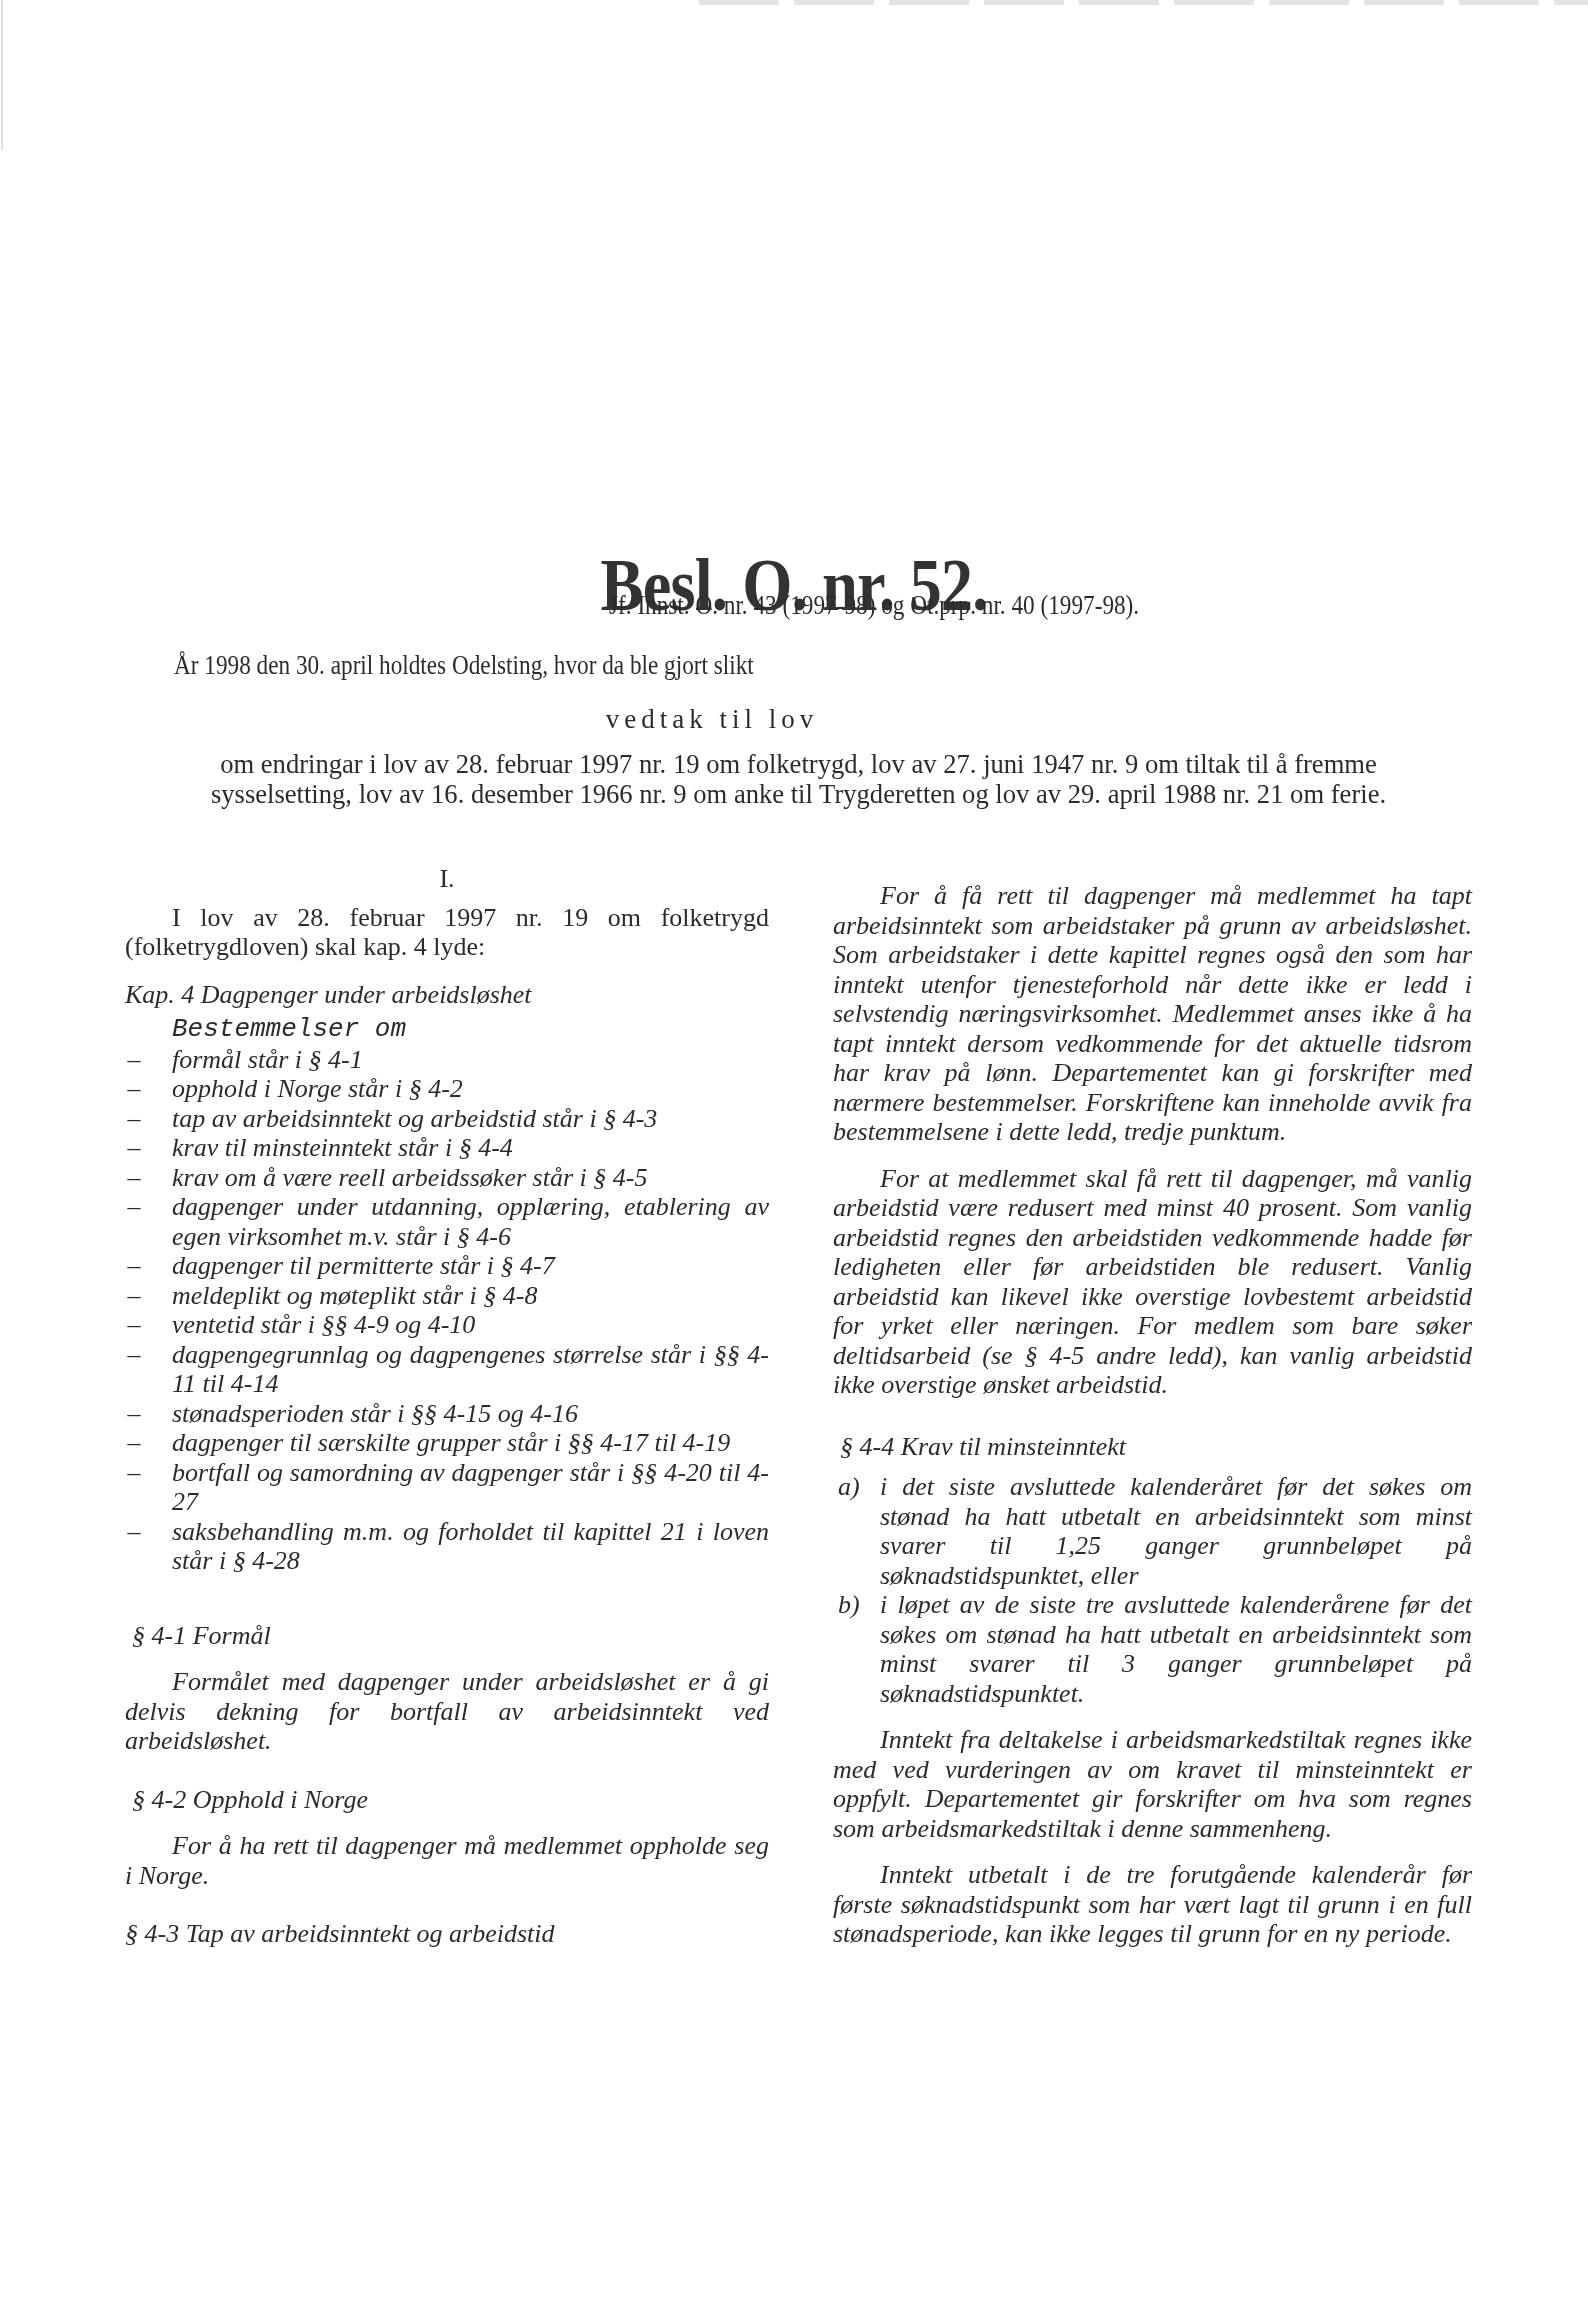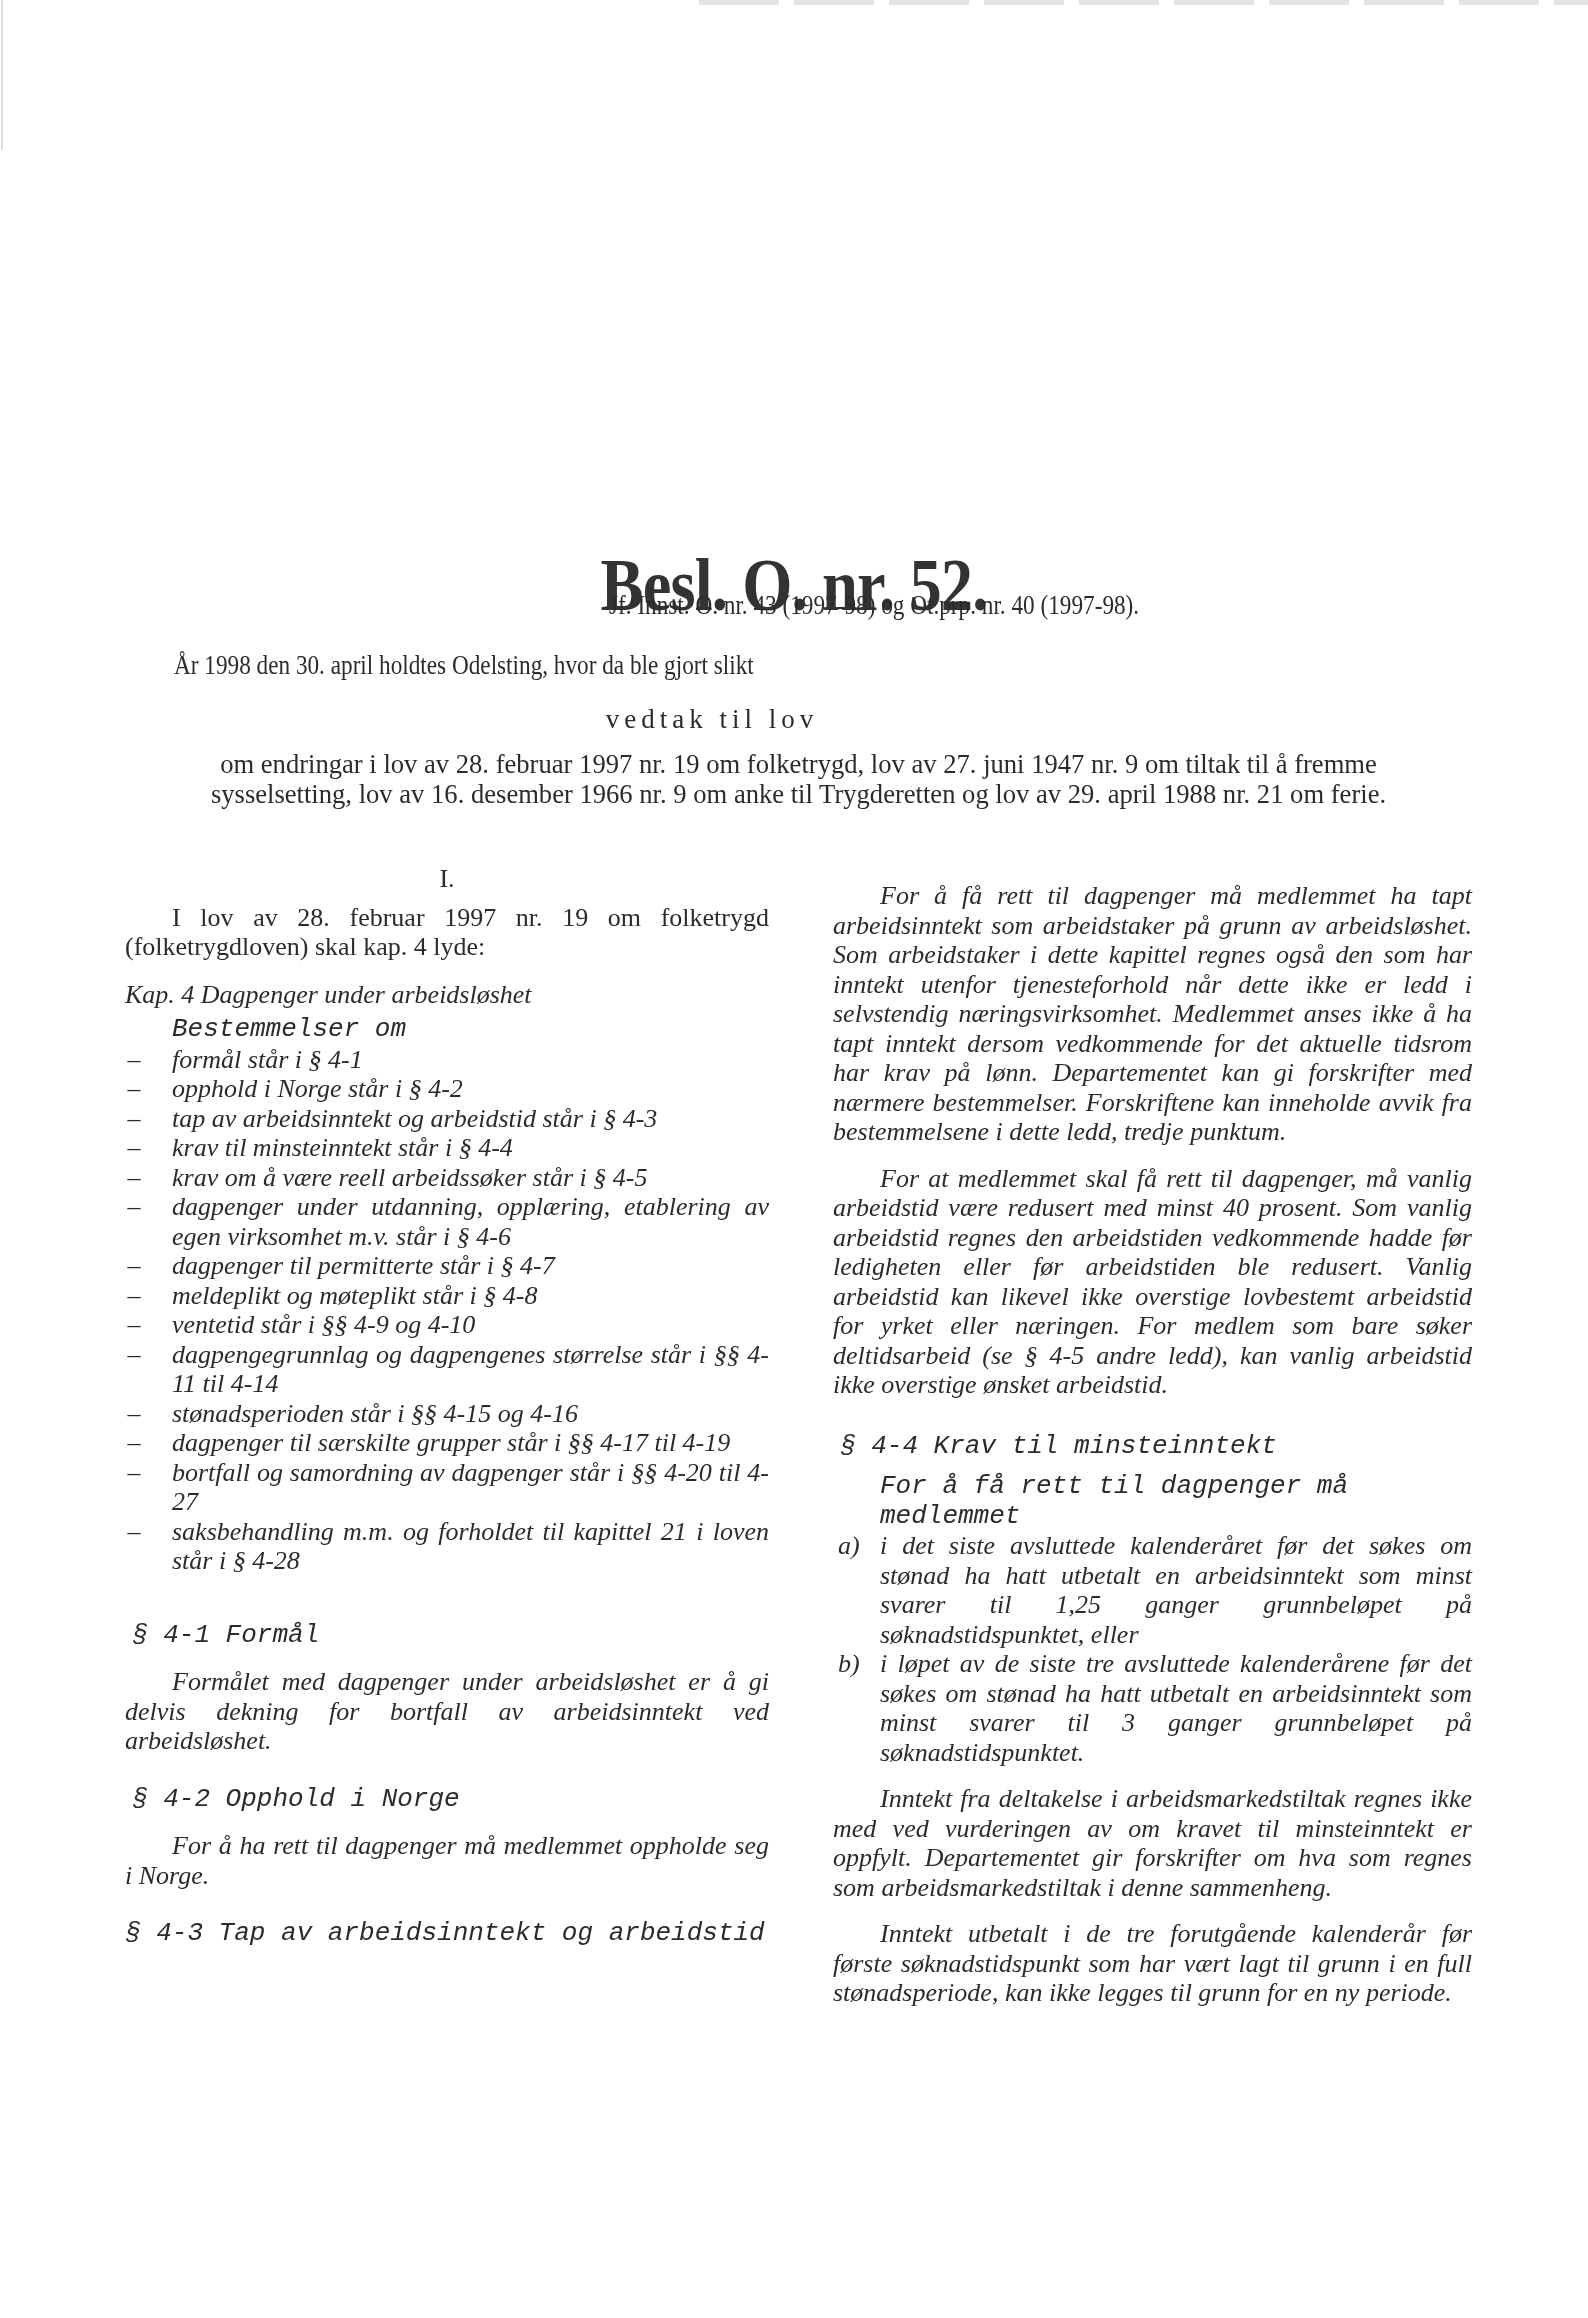--- a/index.html
+++ b/index.html
@@ -49,21 +49,21 @@
   .it { font-style: italic; }
   .p { margin: 0; text-align: justify; }
   .indent { text-indent: 47px; margin-top: 17px; }
   .roman { text-align: center; margin: 0 0 9px 0; }
   .intro { margin: 0 0 18px 0; }
   .kap { margin: 0 0 6px 0; font-style: italic; }
   .lead { padding-left: 47px; font-style: italic; margin: 0; font-family: Liberation Mono, monospace; }
   ul.dash { list-style: none; margin: 0 0 0 0; padding: 0; }
   ul.dash li { position: relative; padding-left: 47px; font-style: italic; text-align: justify; }
   ul.dash li .dash-mark { position: absolute; left: 2.5px; top: 0; font-style: normal; }
-  .sec { font-style: italic; margin: 29px 0 11px 7px; font-family: Liberation Mono, monospace; }
+  .sec { font-style: italic; margin: 29px 0 11px 7px; }
   .sec.first { margin-top: 45px; }
   ol.alpha { list-style: none; margin: 0; padding: 0; }
   ol.alpha li { position: relative; padding-left: 47px; font-style: italic; text-align: justify; }
   ol.alpha li .mark { position: absolute; left: 5px; top: 0; }
 </style>
 </head>
 <body>
 
 <div class="scan-top"></div>
 <div class="scan-left"></div>
@@ -106,21 +106,20 @@
   <p class="p indent it">For å ha rett til dagpenger må medlemmet oppholde seg i Norge.</p>
 
   <p class="sec" style="margin-left:0">§ 4-3 Tap av arbeidsinntekt og arbeidstid</p>
 </div>
 
 <div class="col right">
   <p class="p indent it">For å få rett til dagpenger må medlemmet ha tapt arbeidsinntekt som arbeidstaker på grunn av arbeidsløshet. Som arbeidstaker i dette kapittel regnes også den som har inntekt utenfor tjenesteforhold når dette ikke er ledd i selvstendig næringsvirksomhet. Medlemmet anses ikke å ha tapt inntekt dersom vedkommende for det aktuelle tidsrom har krav på lønn. Departementet kan gi forskrifter med nærmere bestemmelser. Forskriftene kan inneholde avvik fra bestemmelsene i dette ledd, tredje punktum.</p>
   <p class="p indent it">For at medlemmet skal få rett til dagpenger, må vanlig arbeidstid være redusert med minst 40 prosent. Som vanlig arbeidstid regnes den arbeidstiden vedkommende hadde før ledigheten eller før arbeidstiden ble redusert. Vanlig arbeidstid kan likevel ikke overstige lovbestemt arbeidstid for yrket eller næringen. For medlem som bare søker deltidsarbeid (se § 4-5 andre ledd), kan vanlig arbeidstid ikke overstige ønsket arbeidstid.</p>
 
   <p class="sec" style="margin-top:32px">§ 4-4 Krav til minsteinntekt</p>
-  <p class="lead">For å få rett til dagpenger må medlemmet</p>
   <ol class="alpha">
     <li><span class="mark">a)</span><span>i det siste avsluttede kalenderåret før det søkes om stønad ha hatt utbetalt en arbeidsinntekt som minst svarer til 1,25 ganger grunnbeløpet på søknadstidspunktet, eller</span></li>
     <li><span class="mark">b)</span><span>i løpet av de siste tre avsluttede kalenderårene før det søkes om stønad ha hatt utbetalt en arbeidsinntekt som minst svarer til 3 ganger grunnbeløpet på søknadstidspunktet.</span></li>
   </ol>
   <p class="p indent it">Inntekt fra deltakelse i arbeidsmarkedstiltak regnes ikke med ved vurderingen av om kravet til minsteinntekt er oppfylt. Departementet gir forskrifter om hva som regnes som arbeidsmarkedstiltak i denne sammenheng.</p>
   <p class="p indent it">Inntekt utbetalt i de tre forutgående kalenderår før første søknadstidspunkt som har vært lagt til grunn i en full stønadsperiode, kan ikke legges til grunn for en ny periode.</p>
 </div>
 
 
 </body></html>

